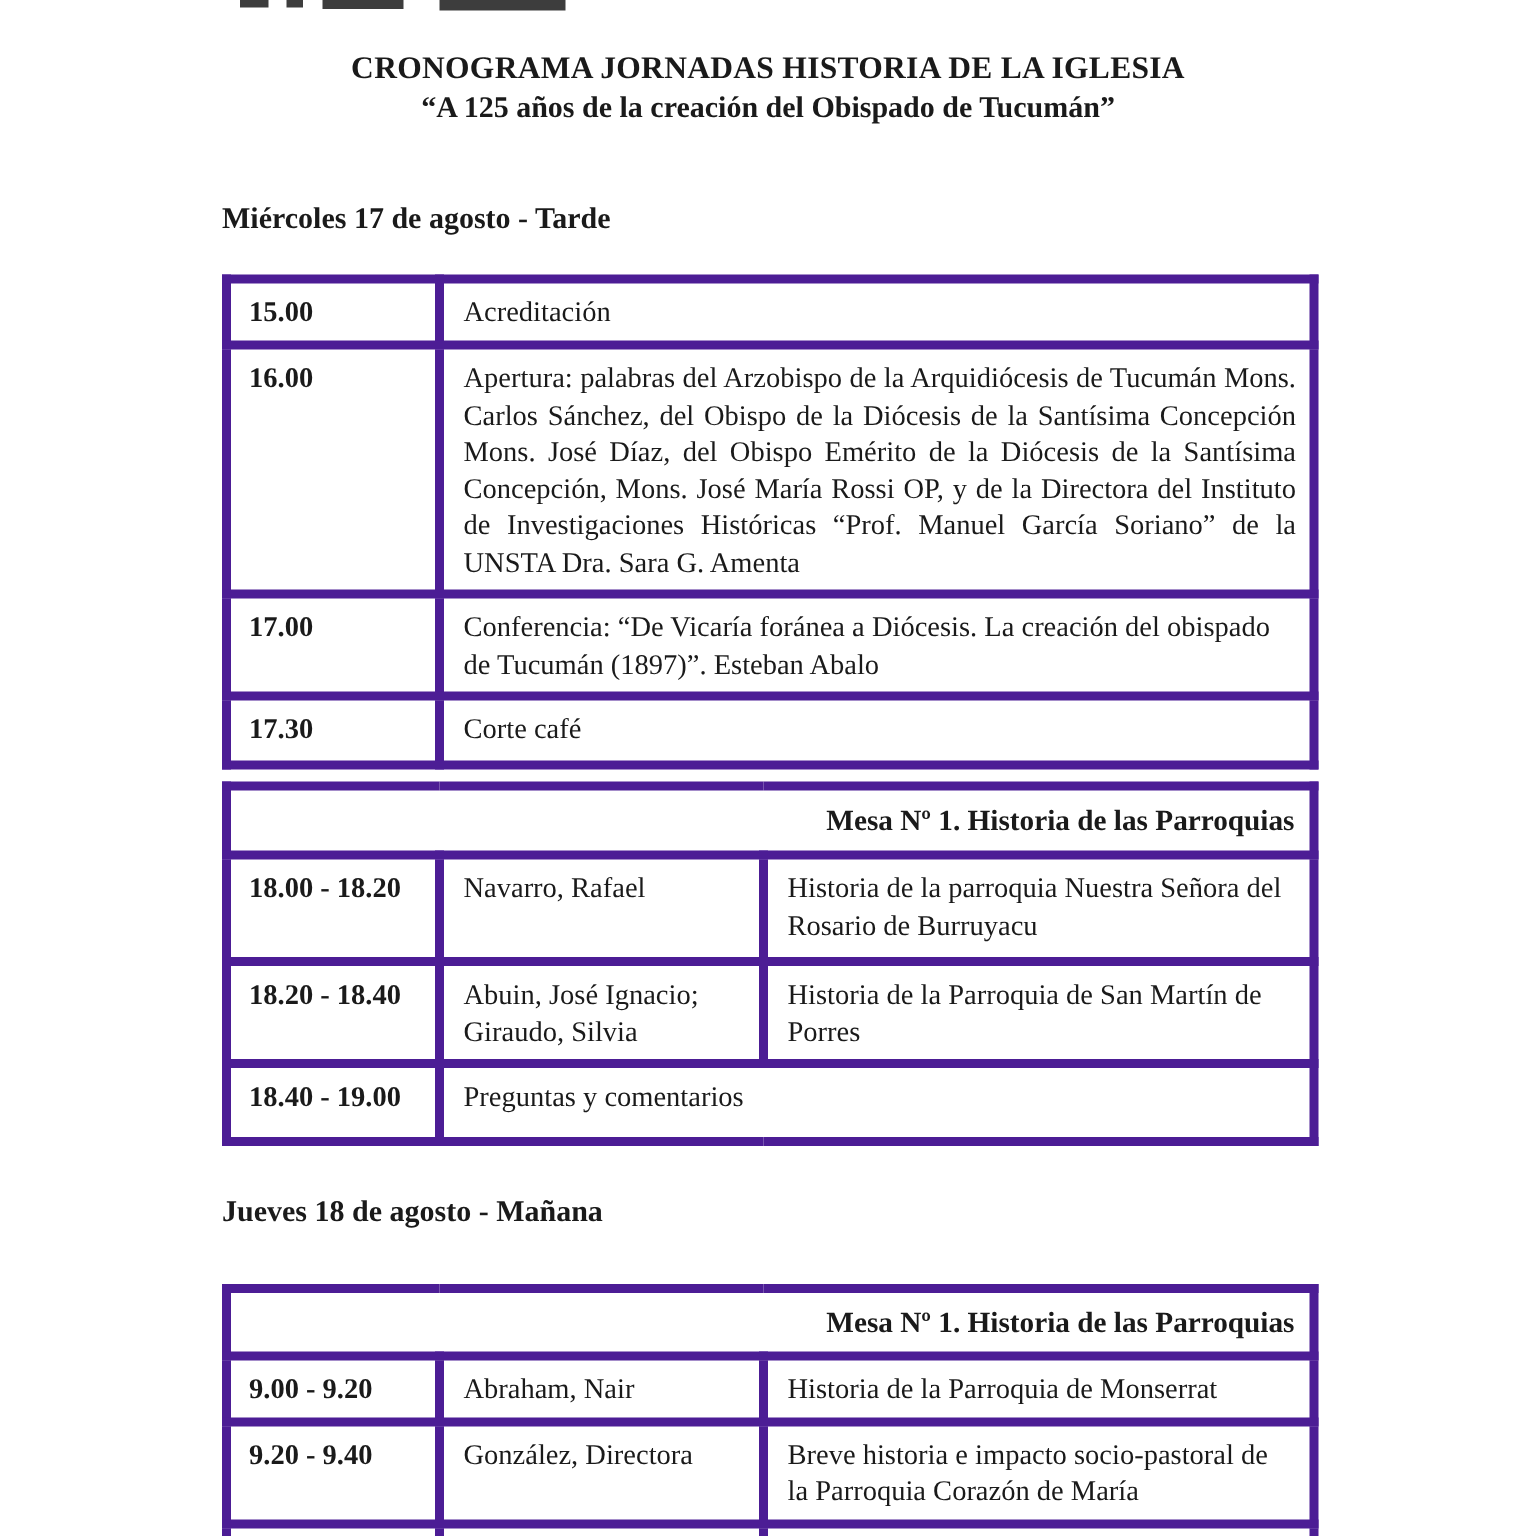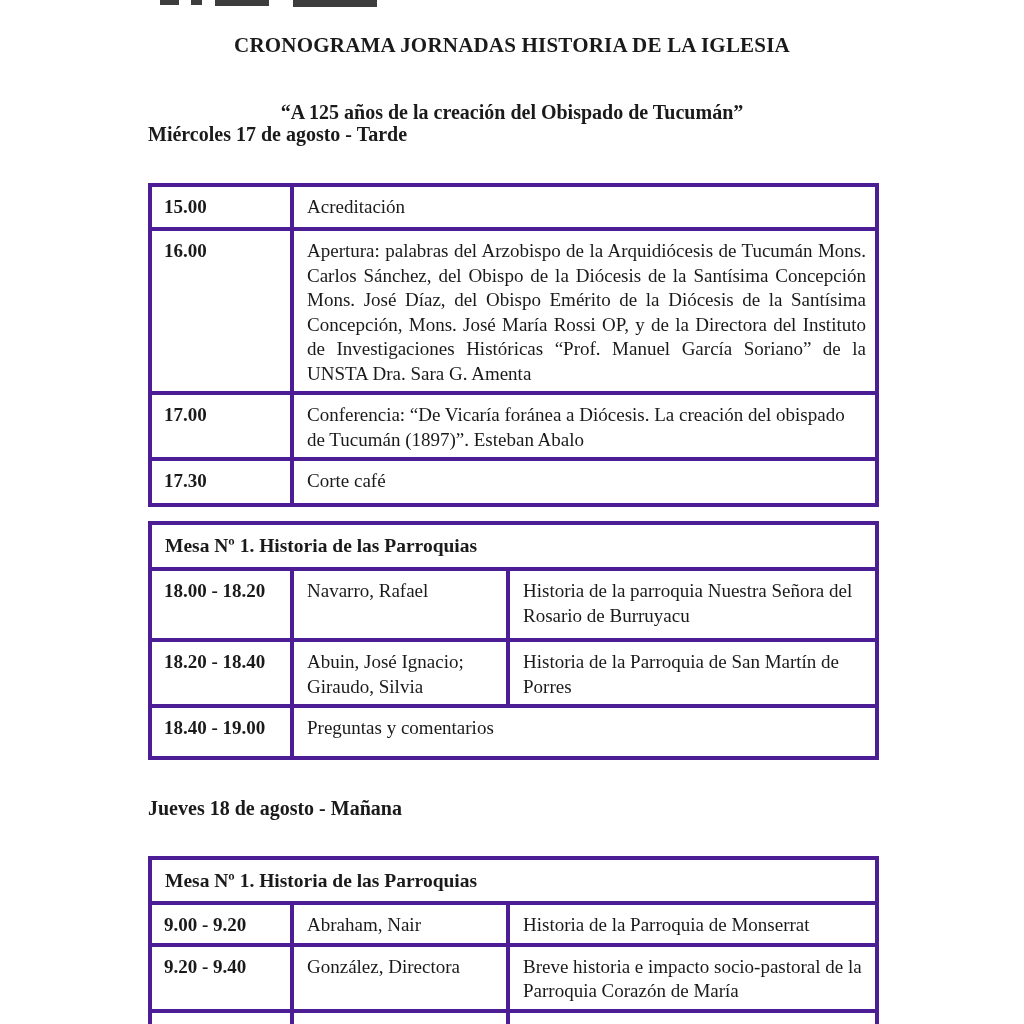--- a/index.html
+++ b/index.html
@@ -14,46 +14,46 @@
     overflow:hidden;background:#ffffff;
   }
   
   .frag{position:absolute;top:0;background:#222;opacity:.88;}
   
   .title-block{
     position:absolute;top:32px;left:0;width:1024px;
     text-align:center;font-weight:bold;
   }
   .title-line1{font-size:21px;line-height:27px;letter-spacing:.2px;}
-  .title-line2{font-size:20px;line-height:26px;margin-top:40px;}
+  .title-line2{font-size:20px;line-height:26px;}
   
   .section-heading{
     position:absolute;left:148px;
     font-size:20px;font-weight:bold;line-height:24px;
   }
-  .heading-wed{top:122px;}
+  .heading-wed{top:134px;}
   .heading-thu{top:796px;}
   
   table{
     position:absolute;left:148px;
     border-collapse:collapse;table-layout:fixed;
     width:731px;
     font-size:19px;line-height:24.5px;color:#1a1a1a;
   }
   .t1{top:183px;}
   .t2{top:521px;}
   .t3{top:856px;}
   td{
-    border:4px solid #4c1d95;
+    border:6px solid #4c1d95;
     vertical-align:top;
     padding:8px 10px 5px 13px;
     overflow:hidden;
   }
   td.time{font-weight:bold;white-space:nowrap;padding-left:12px;}
-  td.mesa-hdr{font-weight:bold;font-size:19.5px;padding-top:9px;}
+  td.mesa-hdr{font-weight:bold;font-size:19.5px;padding-top:9px;text-align:right;}
   td.justify{text-align:justify;padding-right:9px;}
   .t1 col.c-time{width:142px;}
   .t2 col.c-time,.t3 col.c-time{width:142px;}
   .t2 col.c-spk,.t3 col.c-spk{width:216px;}
 </style>
 </head>
 <body>
 
 <div class="page">
 

